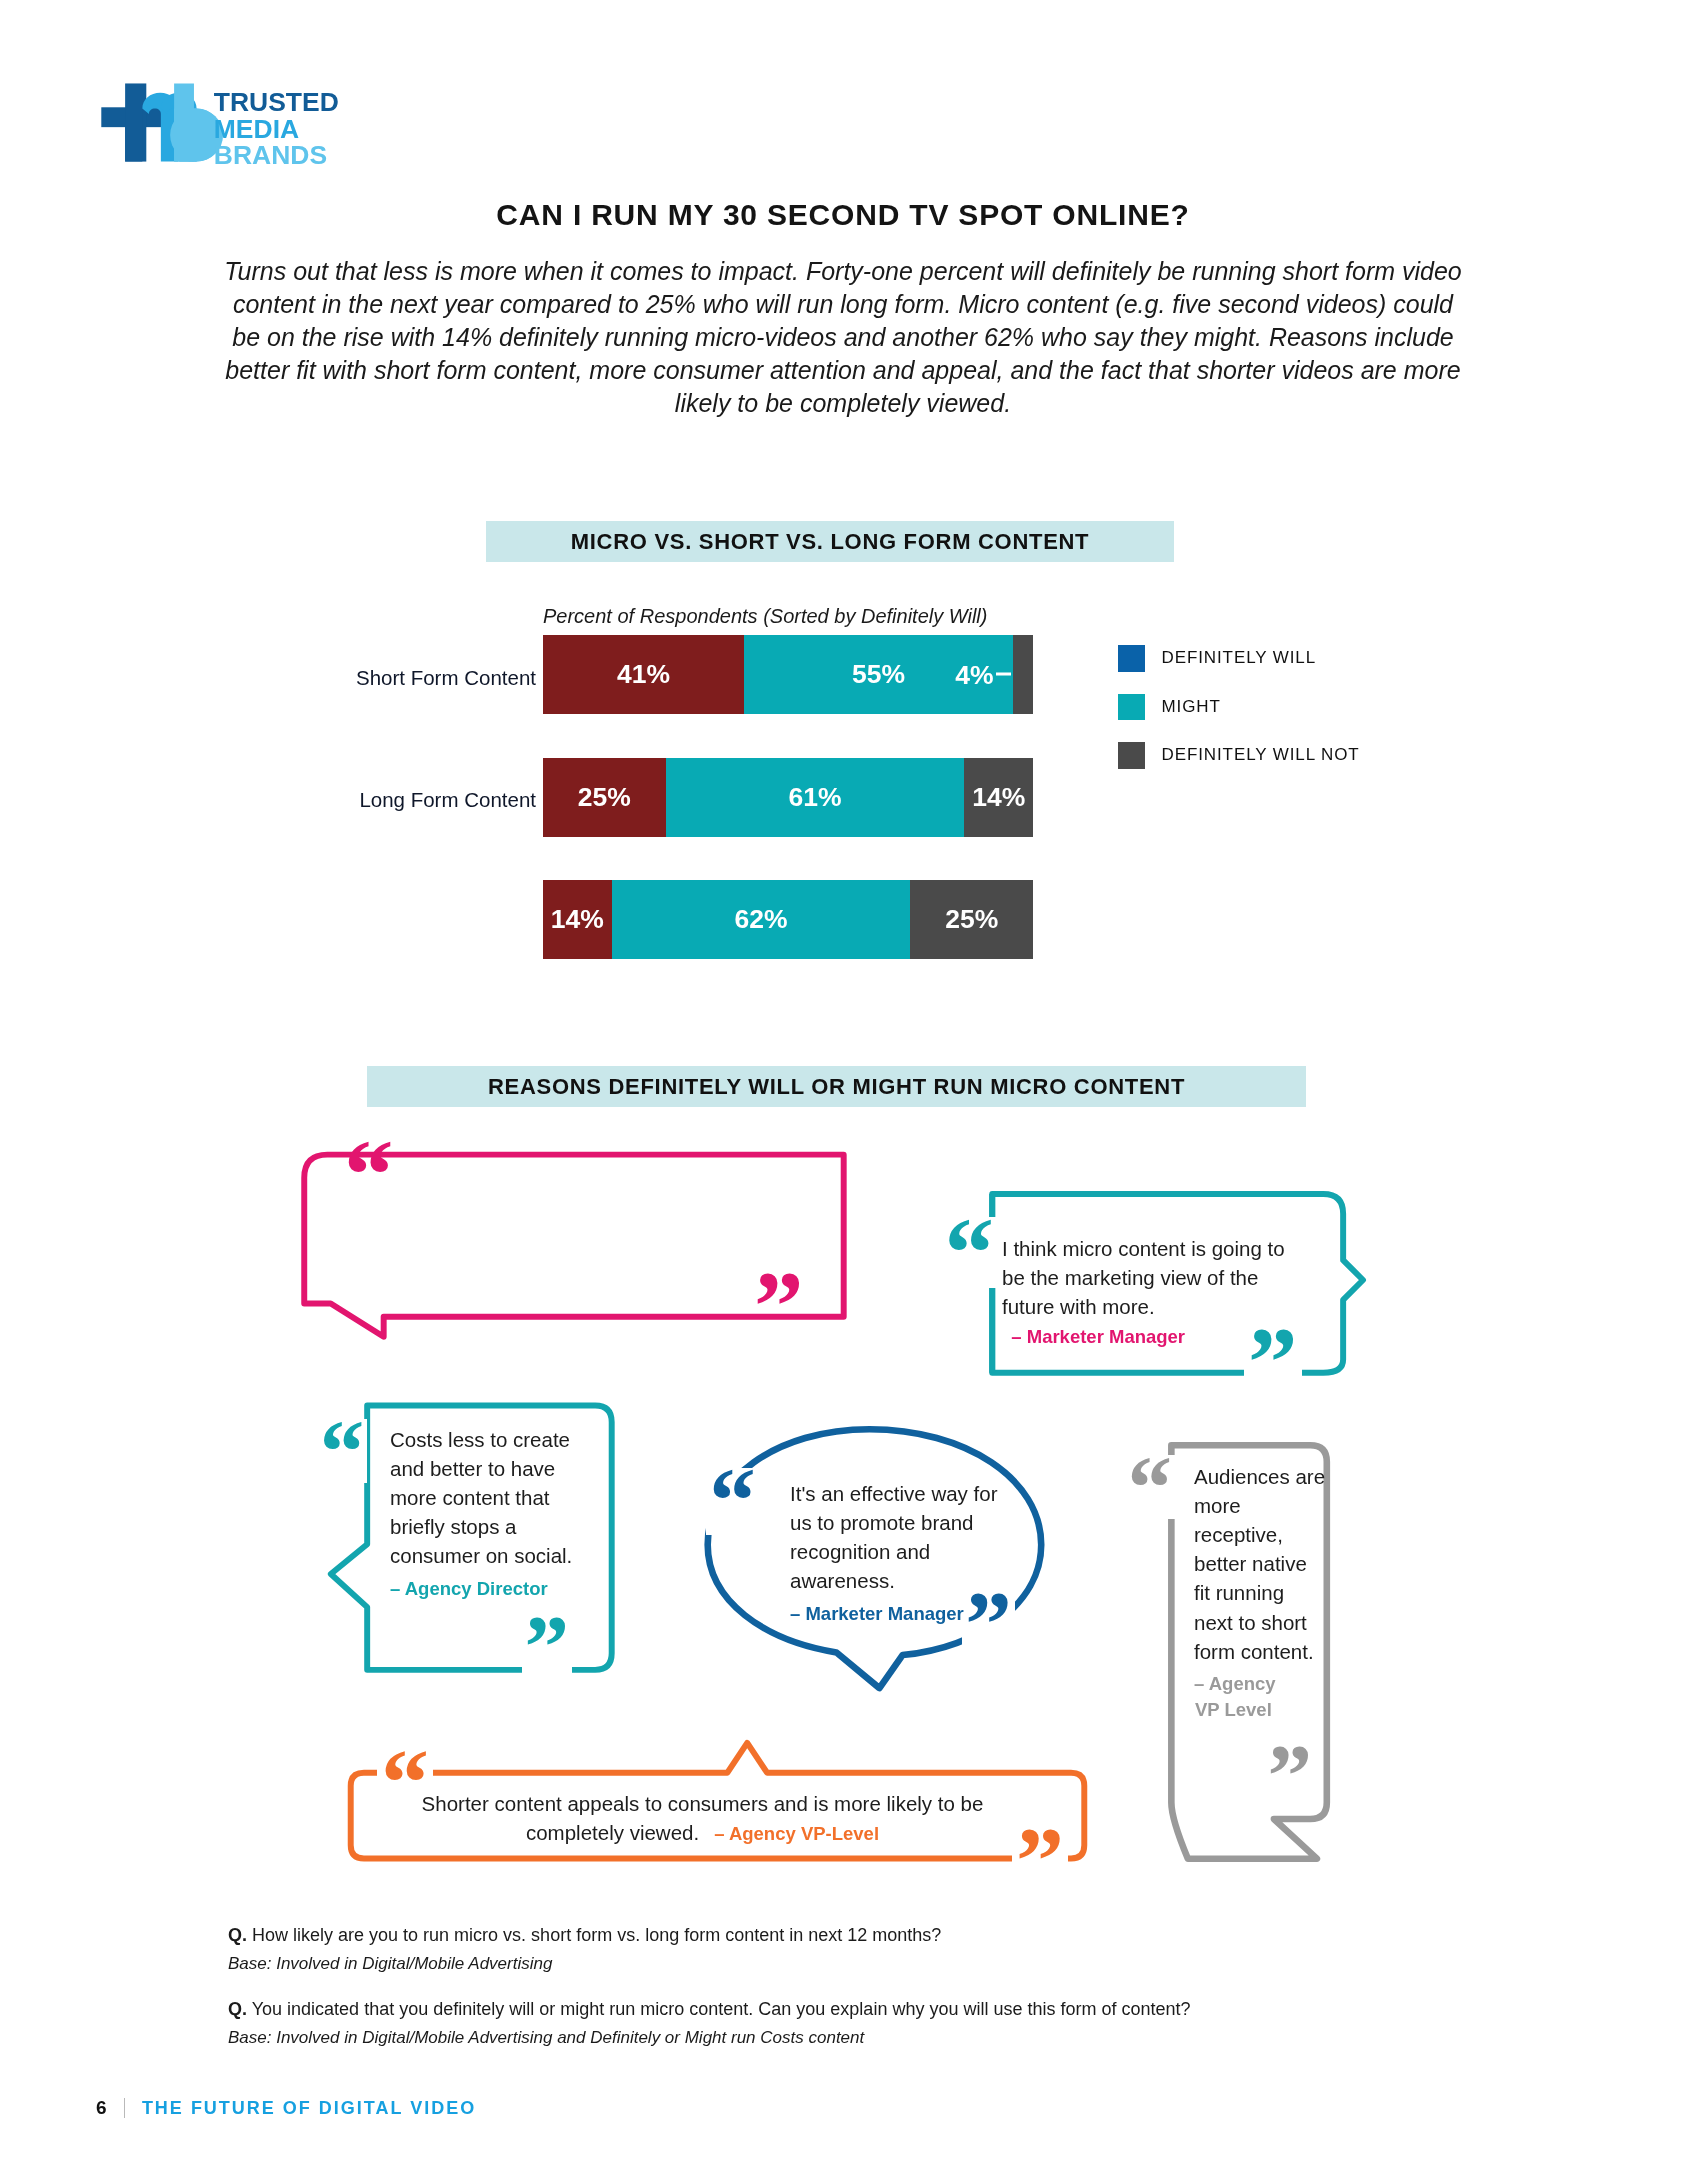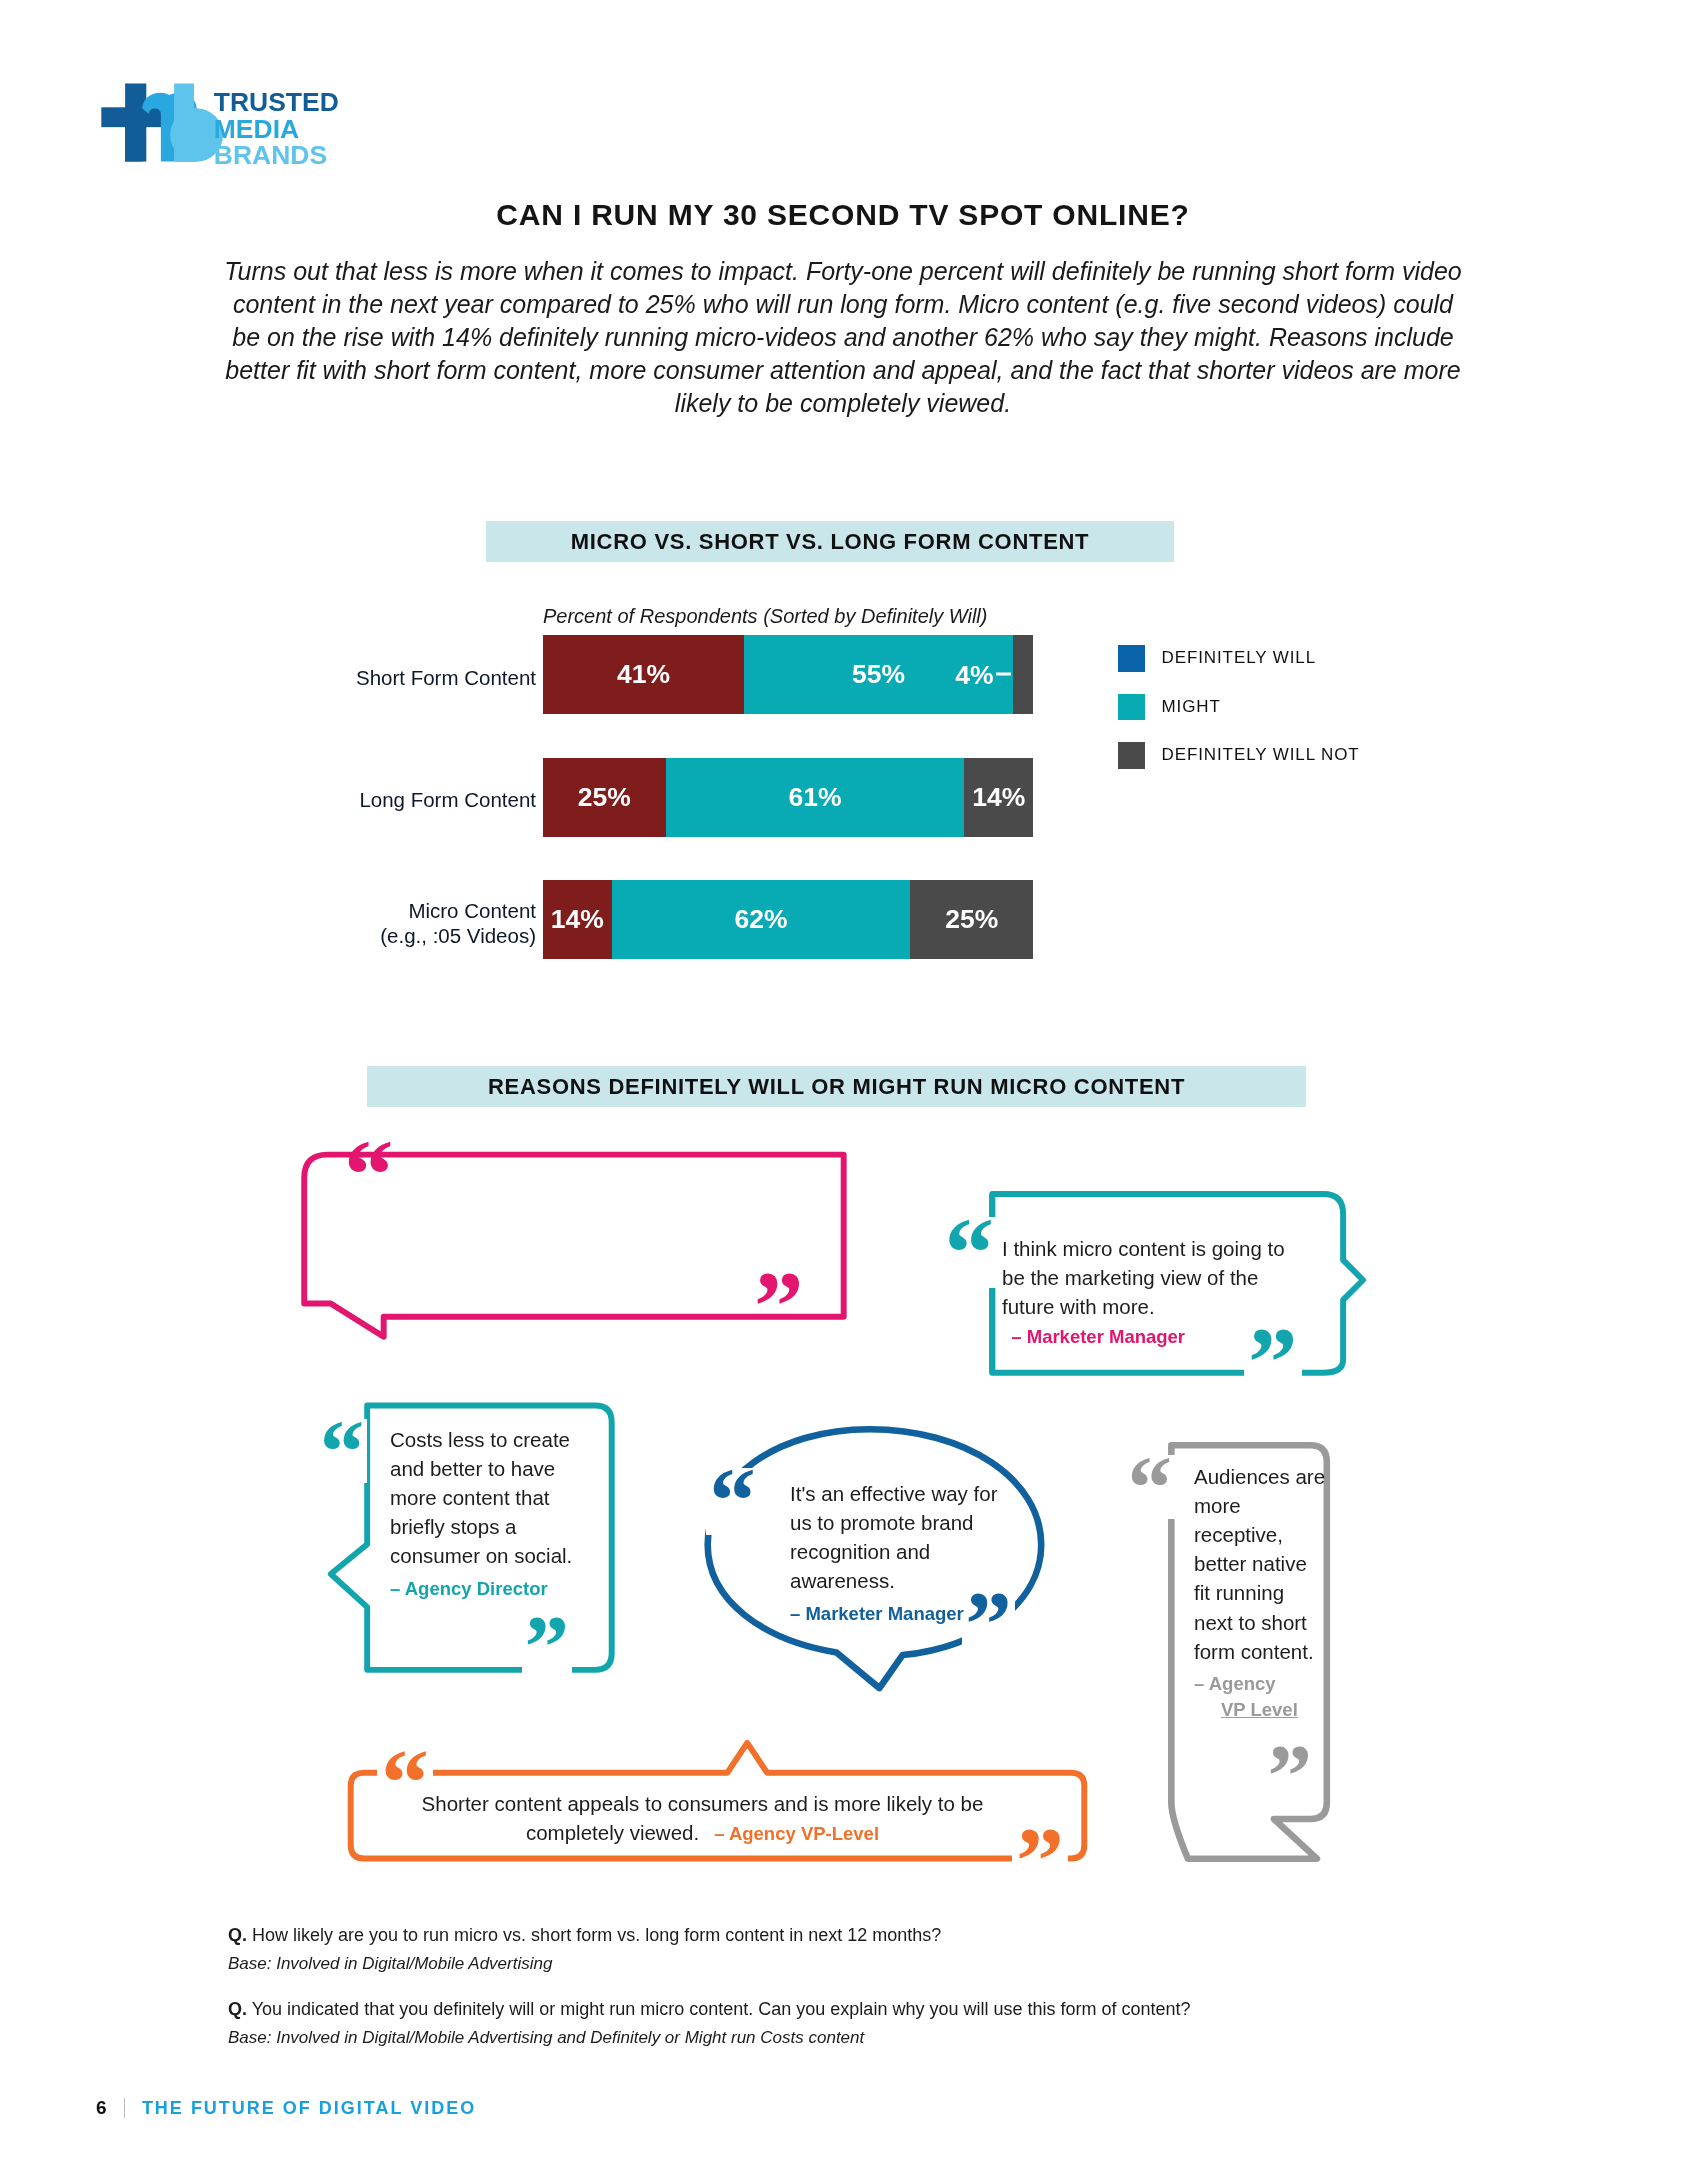--- a/index.html
+++ b/index.html
@@ -185,24 +185,20 @@
       </div>
       <div class="seg seg-might" style="width:61%">
         <span>61%</span>
       </div>
       <div class="seg seg-wont" style="width:14%">
         <span>14%</span>
       </div>
     </div>
   </div>
 
-  <div class="bar-label" id="bar-label-2">
-    <div>Micro Content</div>
-    <div>(e.g., :05 Videos)</div>
-  </div>
   <div class="bar-row" id="bar-row-2">
     <div class="bar-track">
       <div class="seg seg-will" style="width:14%">
         <span>14%</span>
       </div>
       <div class="seg seg-might" style="width:61%">
         <span>62%</span>
       </div>
       <div class="seg seg-wont" style="width:25%">
         <span>25%</span>
@@ -274,21 +270,21 @@
 
   <div class="bubble" id="bubble-gray">
     <svg width="225" height="430" viewBox="0 0 340 650">
       <path d="M70 20 H280 Q305 20 305 45 V560 Q305 585 280 585 H225 L290 645 H95 Q70 585 70 560 Z" fill="none" stroke="#9a9a9a" stroke-width="10" stroke-linejoin="round"></path>
     </svg>
     <span class="qmark" style="left:0px; top:23px; font-size:89px; color:#9a9a9a; background:#fff; padding:0 2.6px;">“</span>
     <span class="qmark" style="left:140px; top:311px; font-size:89px; color:#9a9a9a; background:#fff; padding:0 2.6px;">”</span>
     <div class="bubble-text">
       <span>Audiences are more receptive, better native fit running next to short form content.</span>
       <div class="attrib" style="color:#9a9a9a; margin-top:5.3px;">– Agency</div>
-      <div class="attrib" style="color:#9a9a9a; margin-left:27px;text-decoration:underline;">VP Level</div>
+      <div class="attrib" style="color:#9a9a9a; margin-left:1px;">VP Level</div>
     </div>
   </div>
 
   <div class="bubble" id="bubble-orange">
     <svg width="761" height="152" viewBox="0 0 1150 230">
       <path d="M95 60 H590 L620 15 L650 60 H1110 Q1130 60 1130 80 V170 Q1130 190 1110 190 H40 Q20 190 20 170 V80 Q20 60 40 60 Z" fill="none" stroke="#f2702a" stroke-width="9" stroke-linejoin="round"></path>
     </svg>
     <span class="qmark" style="left:40px; top:14.6px; font-size:96px; color:#f2702a; background:#fff; padding:0 4px;">“</span>
     <span class="qmark" style="left:675px; top:93px; font-size:96px; color:#f2702a; background:#fff; padding:0 4px;">”</span>
     <div class="bubble-text">

